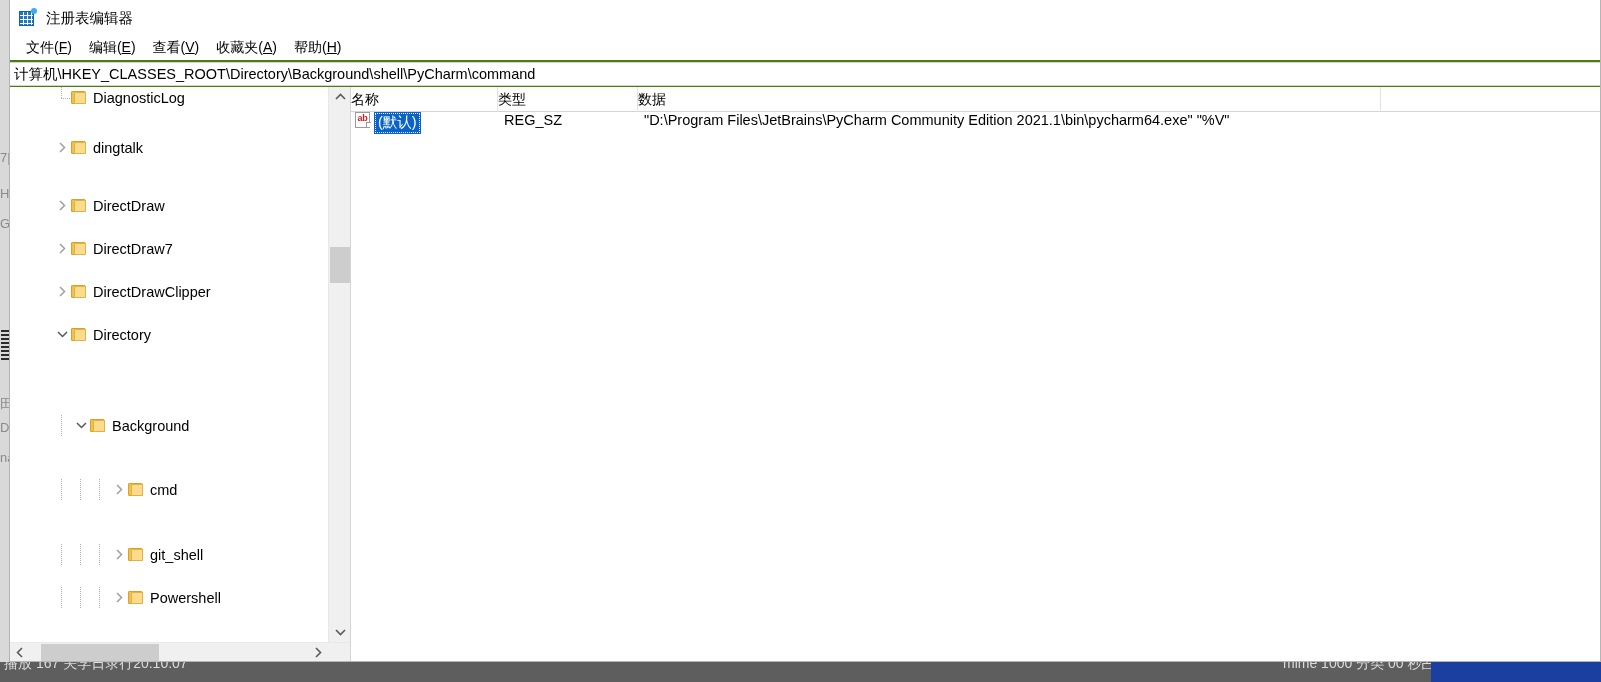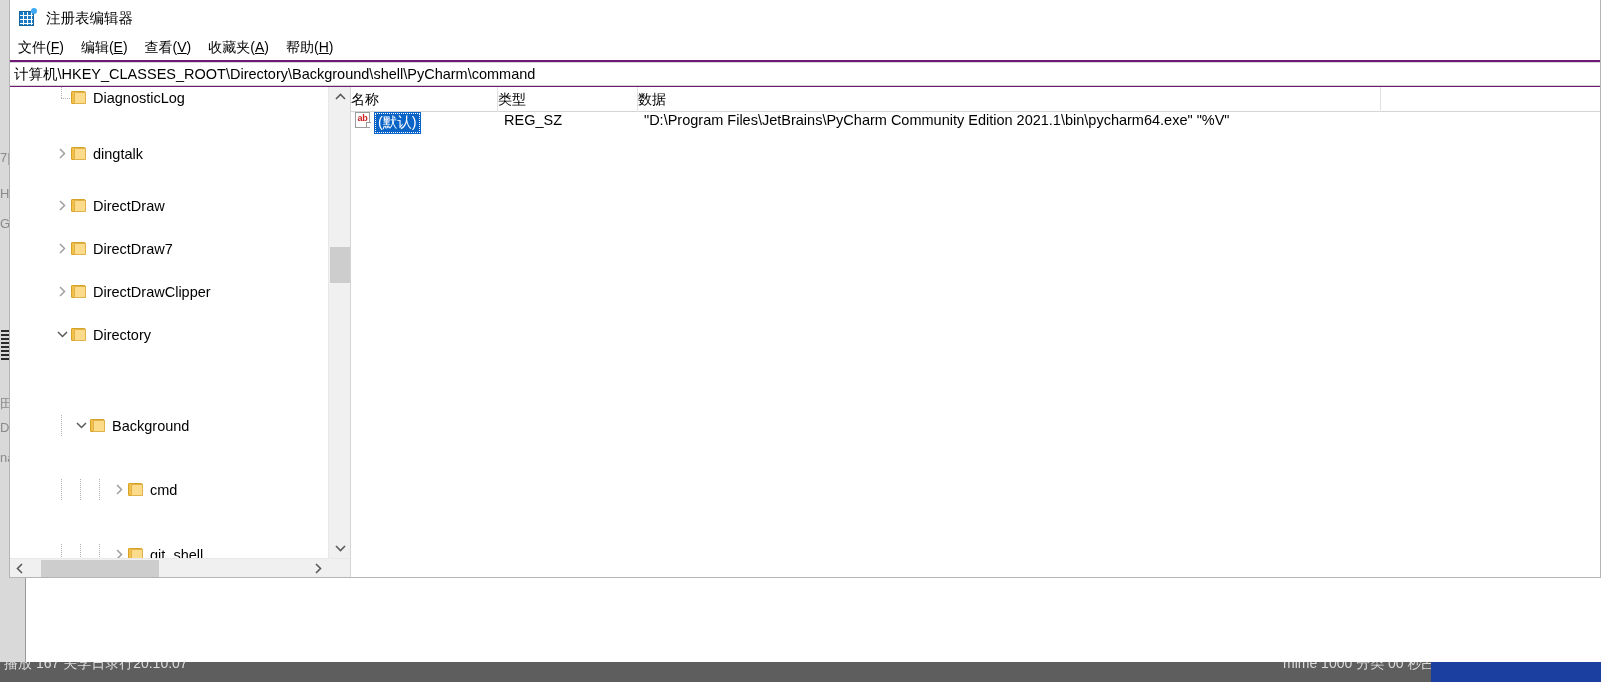--- a/index.html
+++ b/index.html
@@ -25,22 +25,22 @@
     white-space: nowrap; overflow: hidden;
   }
   #bg-strip .bg-block {
     position: absolute; left: 1px; width: 22px; height: 30px;
     background: repeating-linear-gradient(to bottom, #2b2b2b 0 2px, #d9d9d9 2px 4px);
   }
 
   
   #regedit-window {
     position: absolute; left: 9px; top: 0px;
-    width: 1592px; height: 578px;
-    background: #701a75;
+    width: 1592px; height: 662px;
+    background: #4d7c0f;
     border: 1px solid #b5b5b5;
     border-top: none;
     overflow: hidden;
   }
 
   
   #title-bar {
     position: relative; height: 36px; width: 100%;
     background: #ffffff;
     display: flex; align-items: center;
@@ -65,21 +65,21 @@
     background: #3fa9f5; border-radius: 50%;
   }
   #title-text {
     font-size: 14.5px; color: #000000; line-height: 1;
   }
 
   
   #menu-bar {
     height: 24px; width: 100%;
     display: flex; align-items: center;
-    background: #ffffff;
+    padding-left: 8px; background: #ffffff;
   }
   .menu-item {
     font-size: 14px; color: #000000;
     padding: 2px 9px 2px 8px;
     cursor: default; white-space: nowrap;
   }
   .menu-item u { text-decoration: underline; }
 
   
   #address-bar {
@@ -304,21 +304,21 @@
         <div id="tree-list">
             <div class="tree-row" style="top: 0px;">
               <span class="elbow-v" style="left: 51px;"></span>
               <span class="elbow" style="left: 51px;"></span>
               <span class="folder-icon" style="left: 61px; top: 4px;">
                 <span class="back"></span>
                 <span class="front"></span>
               </span>
               <span class="tree-label" style="left: 80px; top: 2px;">DiagnosticLog</span>
             </div>
-            <div class="tree-row" style="top: 34px;">
+            <div class="tree-row" style="top: 28px;">
               <span class="twisty" style="left: 44px;">
                 <svg width="8" height="11" viewBox="0 0 8 11">
                   <path d="M2 1 L6.5 5.5 L2 10" stroke="#a0a0a0" stroke-width="1.5" fill="none"></path>
                 </svg>
               </span>
               <span class="folder-icon" style="left: 61px; top: 4px;">
                 <span class="back"></span>
                 <span class="front"></span>
               </span>
               <span class="tree-label" style="left: 80px; top: 2px;">dingtalk</span>

